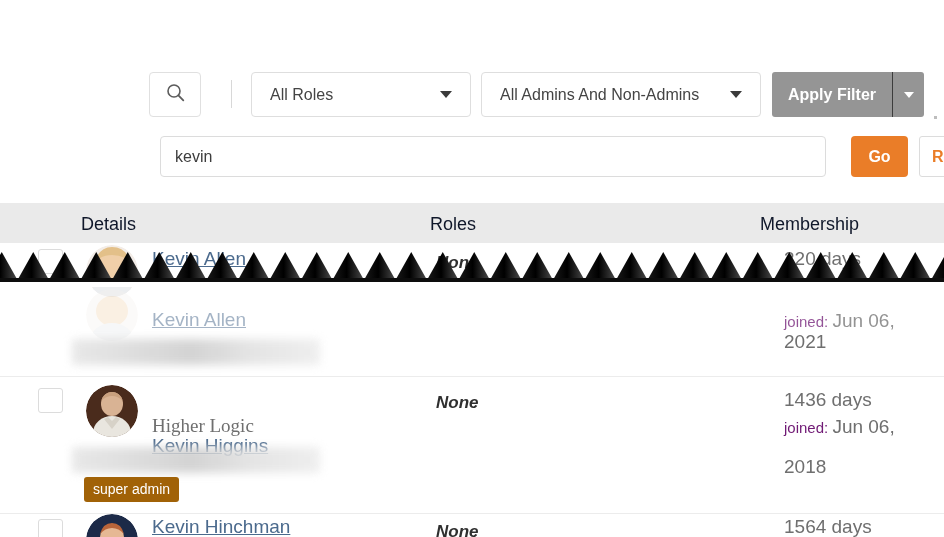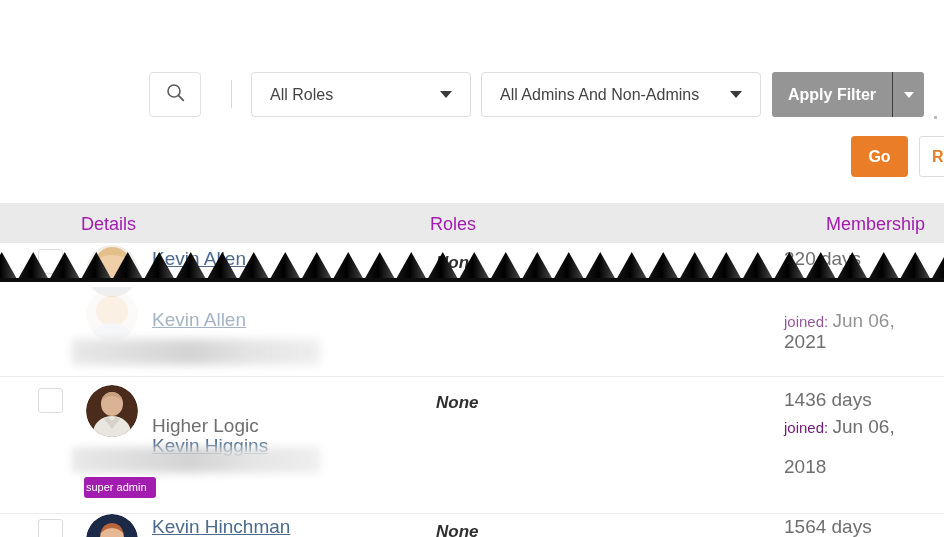--- a/index.html
+++ b/index.html
@@ -174,25 +174,25 @@
   
   .thead {
     position: absolute;
     left: 0; top: 203px; width: 944px; height: 40px;
     background: #eaeaea;
   }
   .th {
     position: absolute;
     top: 11px;
     font-size: 18px;
-    color: #a21caf;
+    color: #0f172a;
   }
   .th-details { left: 81px; }
   .th-roles { left: 430px; }
-  .th-membership { left: 826px; }
+  .th-membership { left: 760px; }
 
   .row {
     position: absolute;
     left: 0; width: 944px;
     border-bottom: 1px solid #ececec;
     box-sizing: border-box;
   }
   #row-1 { top: 243px; height: 44px; }
   #row-2 { top: 287px; height: 90px; }
   #row-3 { top: 377px; height: 137px; }
@@ -219,36 +219,37 @@
     left: 152px; top: 13px;
     font-size: 19px;
     color: #4b6a8d;
     text-decoration: underline;
   }
   .cell-org {
     position: absolute;
     left: 152px; top: 42px;
     font-size: 19px;
     color: #6f6f6f;
+    font-family: Liberation Serif, serif;
   }
   .blurmail {
     position: absolute;
     left: 72px;
     width: 248px; height: 26px;
     background: linear-gradient(90deg,#e6e6e6,#dcdcdc 22%,#cfcfcf 48%,#e2e2e2 72%,#ededed);
     filter: blur(4px);
     opacity: .9;
     border-radius: 3px;
   }
   .badge {
     position: absolute;
-    background: #a21caf;
+    background: #a16207;
     color: #fff;
-    font-size: 11px;
-    padding: 4px 9px 5px 2px;
+    font-size: 14px;
+    padding: 4px 9px 5px 9px;
     border-radius: 3px;
     white-space: nowrap;
   }
   .cell-roles {
     position: absolute;
     left: 436px;
     font-size: 17px;
     font-style: italic;
     font-weight: bold;
     color: #2f2f2f;
@@ -355,20 +356,21 @@
     <div class="applygroup">
       <div class="applybtn">Apply Filter</div>
       <div class="applysplit">
         <span class="caret"></span>
       </div>
     </div>
     <div class="speck"></div>
   </div>
 
   <div class="searchrow"></div>
+  <input class="searchinput" type="text" value="kevin" style="">
   <div class="gobtn">Go</div>
   <div class="resetbtn">Reset</div>
 
   <div class="thead">
     <div class="th th-details">Details</div>
     <div class="th th-roles">Roles</div>
     <div class="th th-membership">Membership</div>
   </div>
 
   <div class="row" id="row-1">

